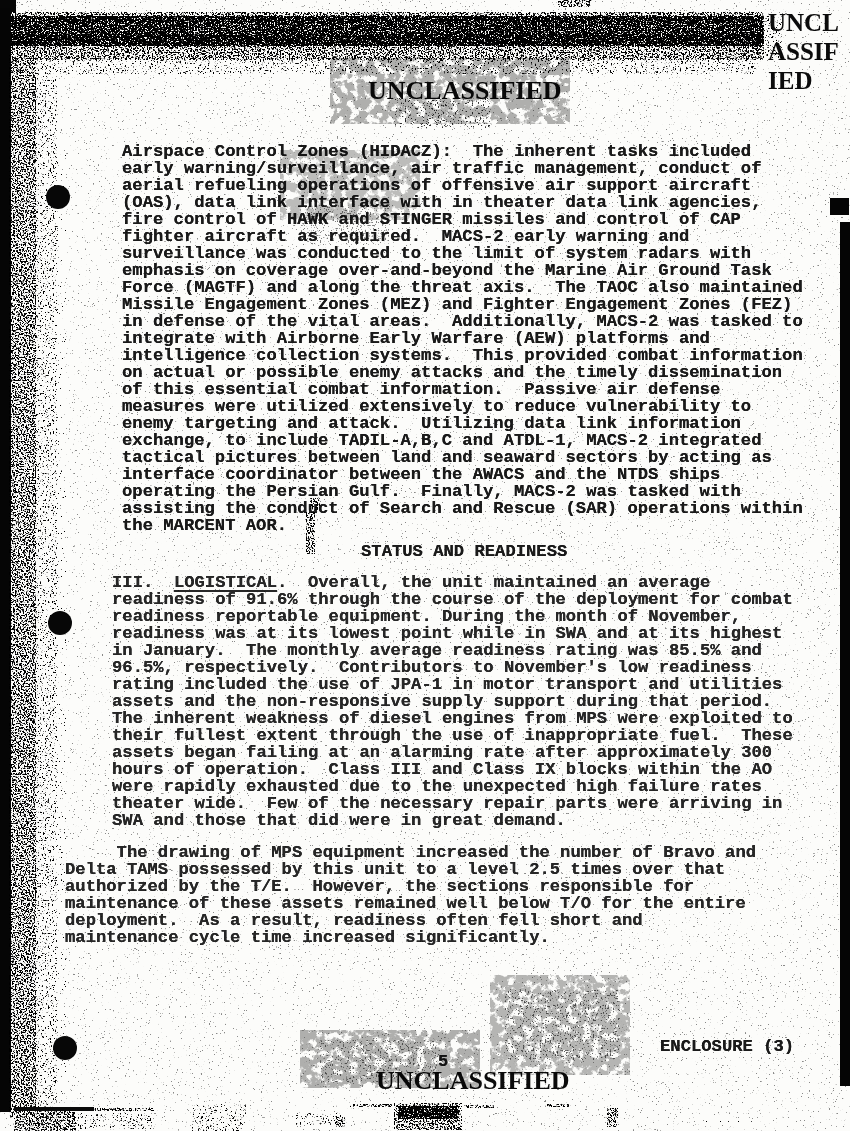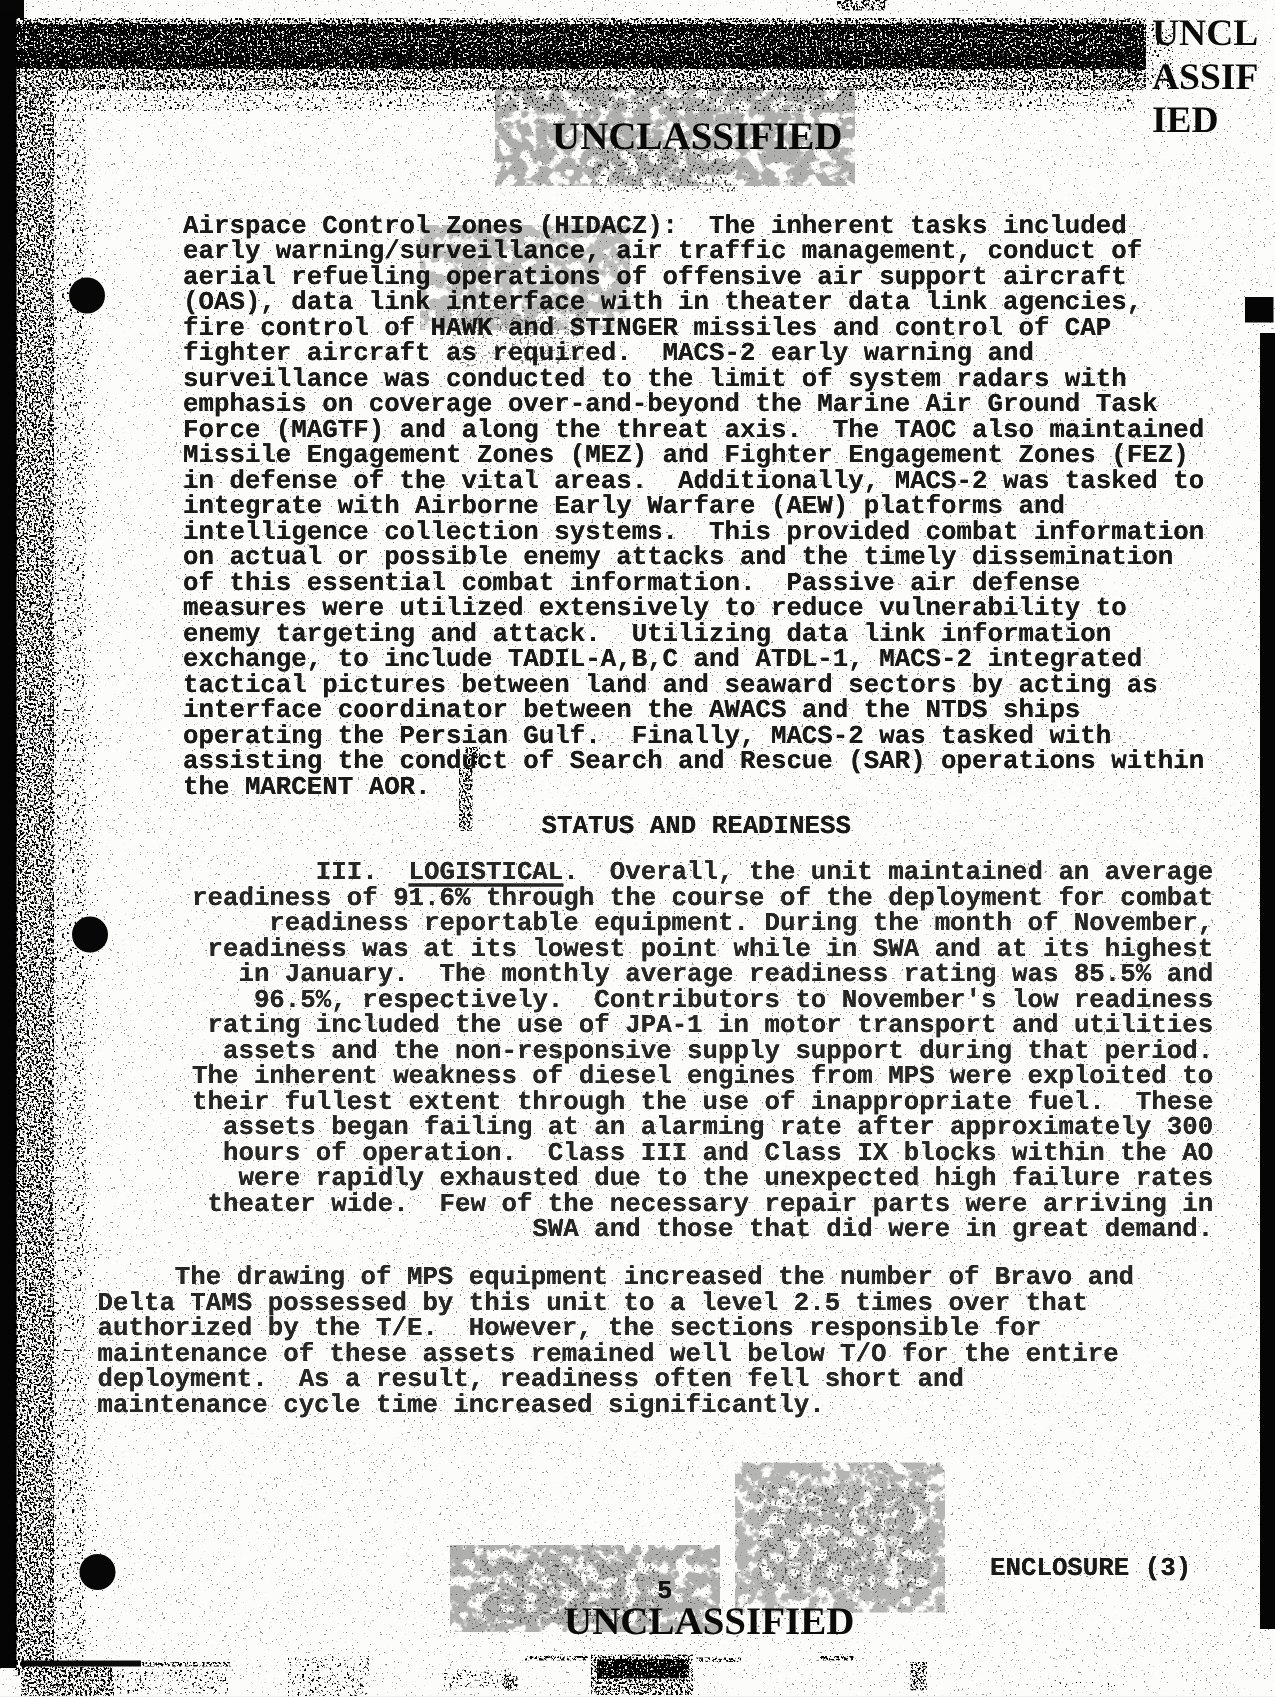--- a/index.html
+++ b/index.html
@@ -73,21 +73,21 @@
 enemy targeting and attack.  Utilizing data link information
 exchange, to include TADIL-A,B,C and ATDL-1, MACS-2 integrated
 tactical pictures between land and seaward sectors by acting as
 interface coordinator between the AWACS and the NTDS ships
 operating the Persian Gulf.  Finally, MACS-2 was tasked with
 assisting the conduct of Search and Rescue (SAR) operations within
 the MARCENT AOR.</pre>
 
   <div class="abs textlayer mono" style="left:347px;top:543px;margin-left:14px;">STATUS AND READINESS</div>
 
-  <div class="abs textlayer" style="left:128px;top:574px;text-align:right;">
+  <div class="abs textlayer" style="left:112px;top:574px;">
     <div class="mono lower"><span>III.  </span><span class="u-seg">LOGISTICAL</span><span>.  Overall, the unit maintained an average</span></div>
     <pre class="mono lower">readiness of 91.6% through the course of the deployment for combat
 readiness reportable equipment. During the month of November,
 readiness was at its lowest point while in SWA and at its highest
 in January.  The monthly average readiness rating was 85.5% and
 96.5%, respectively.  Contributors to November's low readiness
 rating included the use of JPA-1 in motor transport and utilities
 assets and the non-responsive supply support during that period.
 The inherent weakness of diesel engines from MPS were exploited to
 their fullest extent through the use of inappropriate fuel.  These

